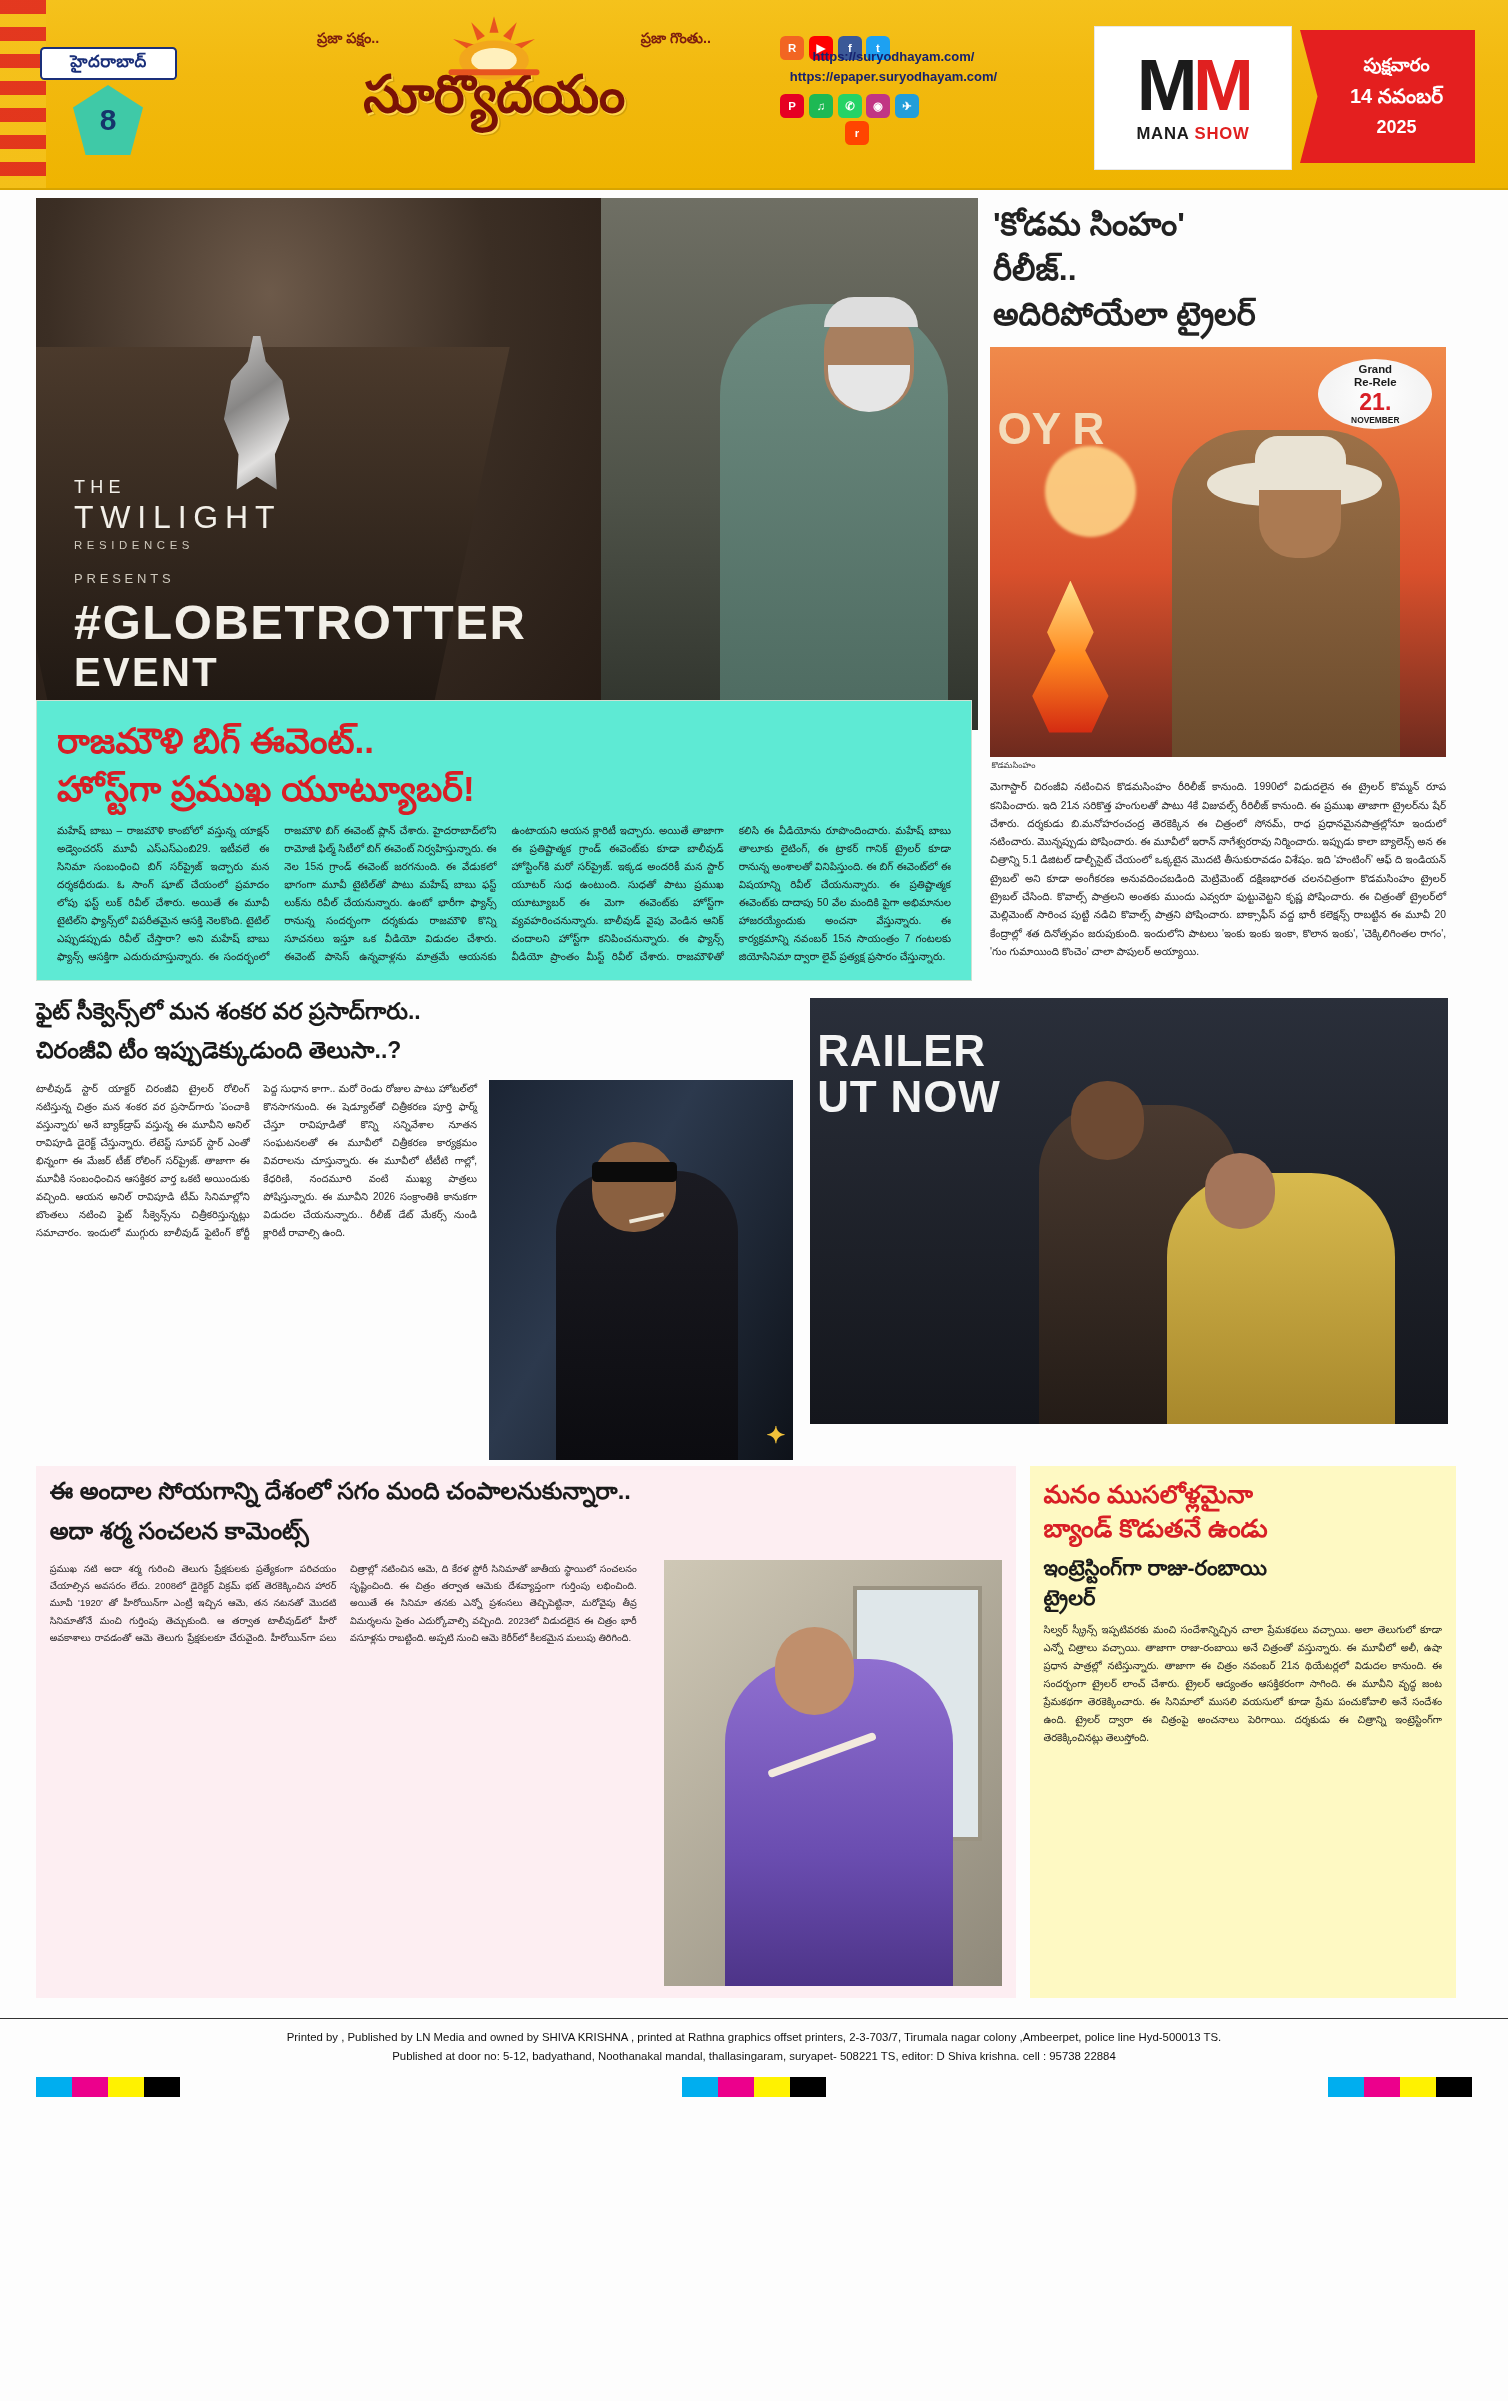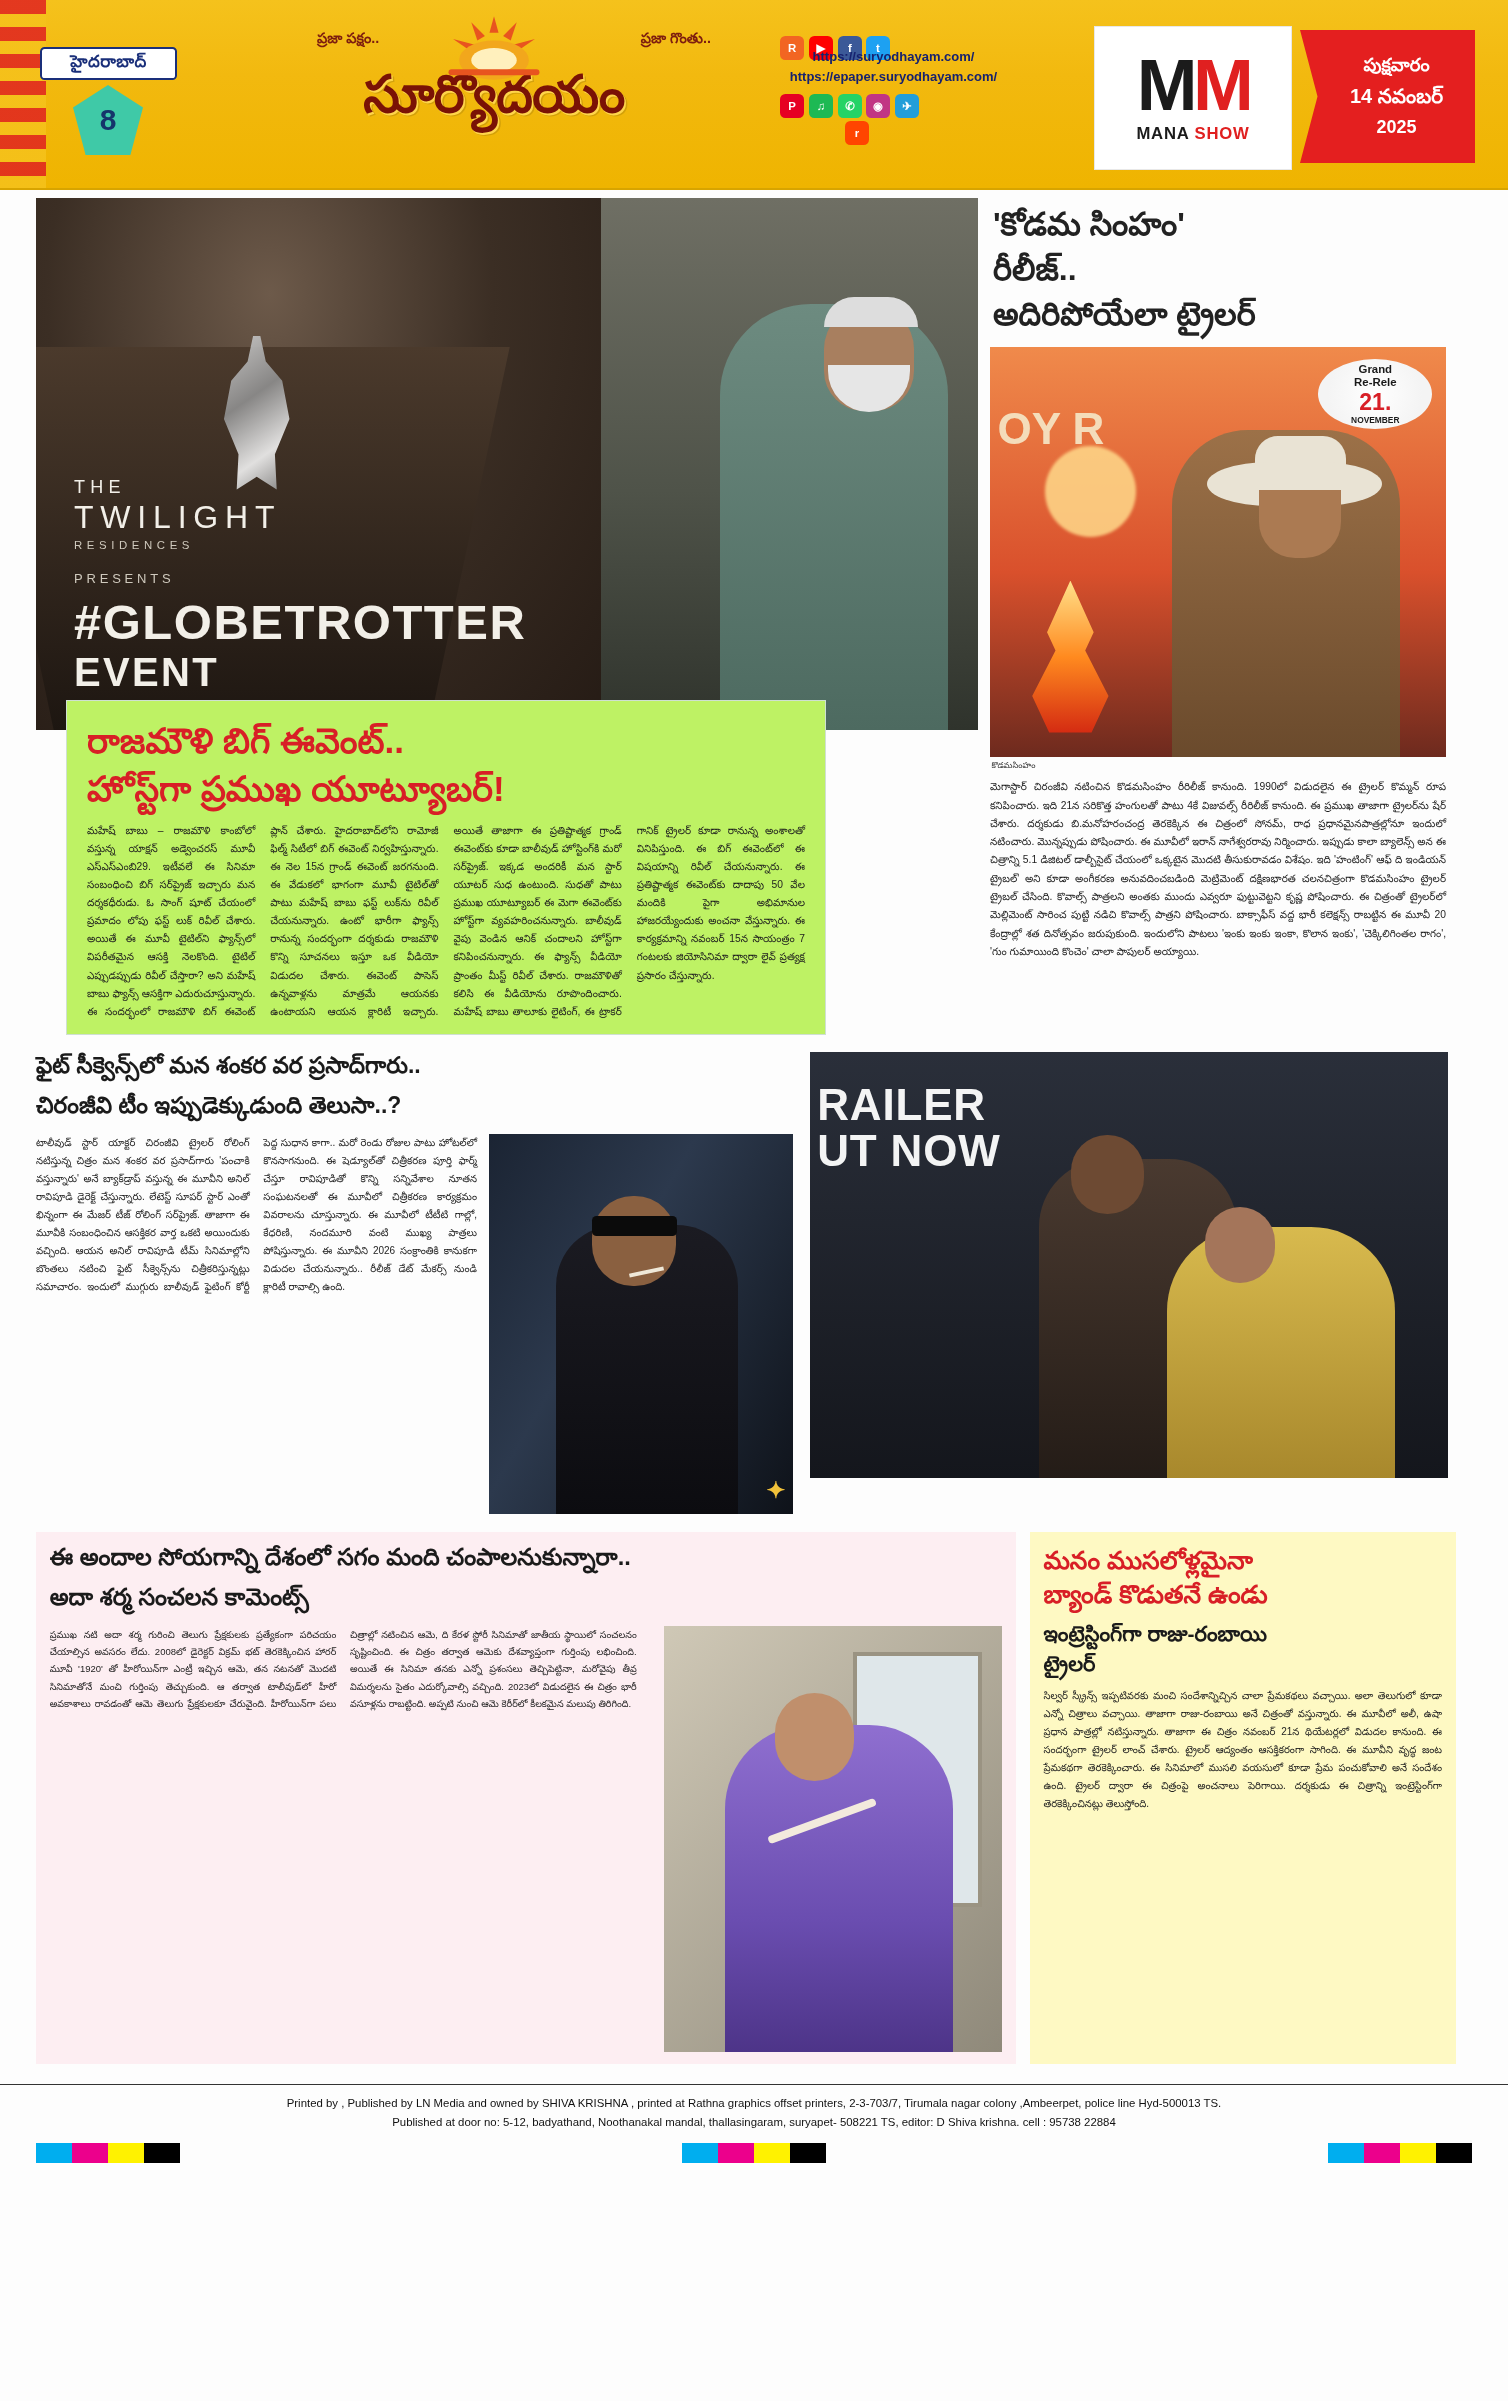--- a/index.html
+++ b/index.html
@@ -161,22 +161,22 @@
   }
   .twilight-l1 { font-size: 18px; letter-spacing: 5.3px; }
   .twilight-l2 { font-size: 32px; letter-spacing: 6.8px; margin-top: 1.5px; }
   .twilight-l3 { font-size: 11.4px; letter-spacing: 4.6px; margin-top: 3px; color: #cfc9bd; }
   .presents { font-size: 13px; letter-spacing: 3.8px; margin-top: 20px; color: #cfc9bd; }
   .globetrotter { font-size: 49px; font-weight: bold; letter-spacing: 1.5px; margin-top: 7.6px; }
   .eventword { font-size: 40px; font-weight: bold; letter-spacing: 2.3px; }
 
   .headline-box {
     margin-top: -30px; position: relative; z-index: 5;
-    width: 760px; margin-left: 30px;
-    background: #bef264; border: 0.8px solid #cfe0d2;
+    width: 936px; 
+    background: #5eead4; border: 0.8px solid #cfe0d2;
     padding: 16.7px 20px 13.7px 20px;
   }
   .headline-main {
     color: #d81f26; font-size: 35px; font-weight: bold; line-height: 1.35;
   }
   .article-body {
     margin-top: 10.6px; column-count: 4; column-gap: 15px;
     font-size: 10.3px; line-height: 1.75; color: #1d1d1d; text-align: justify;
   }
 
@@ -284,21 +284,21 @@
     background:linear-gradient(180deg,#d8ba4e,#a8882c); border-radius:84px 84px 0 0;
   }
   .r2-photo-big .head-a {
     position:absolute; left:41%; bottom:264px;width:73px;height:79px;background:#6d4a33;border-radius:36px;
   }
   .r2-photo-big .head-b {
     position:absolute; left:62%; bottom:195px;width:70px;height:76px;background:#a4755a;border-radius:35px;
   }
 
   
-  .row3 { margin-top: 18px; display: flex; gap: 13.7px; }
+  .row3 { margin-top: 6px; display: flex; gap: 13.7px; }
   .r3-left { width: 980px; background: #fdeef2; padding: 12px 13.7px; }
   .r3-right { width: 426px; background: #fef9c3; padding: 12px 13.7px; }
   .r3-head1 { font-size: 23.6px; font-weight: bold; color: #1b1b1b; }
   .r3-head2 { font-size: 23.6px; font-weight: bold; color: #1b1b1b; margin-top: 7.6px; margin-bottom: 10.6px; }
   .r3-flex { display: flex; gap: 27px; }
   .r3-text {
     width: 593px; font-size: 9.5px; line-height: 1.8; text-align: justify; color: #1d1d1d;
     column-count: 2; column-gap: 13.7px;
   }
   .r3-photo {

